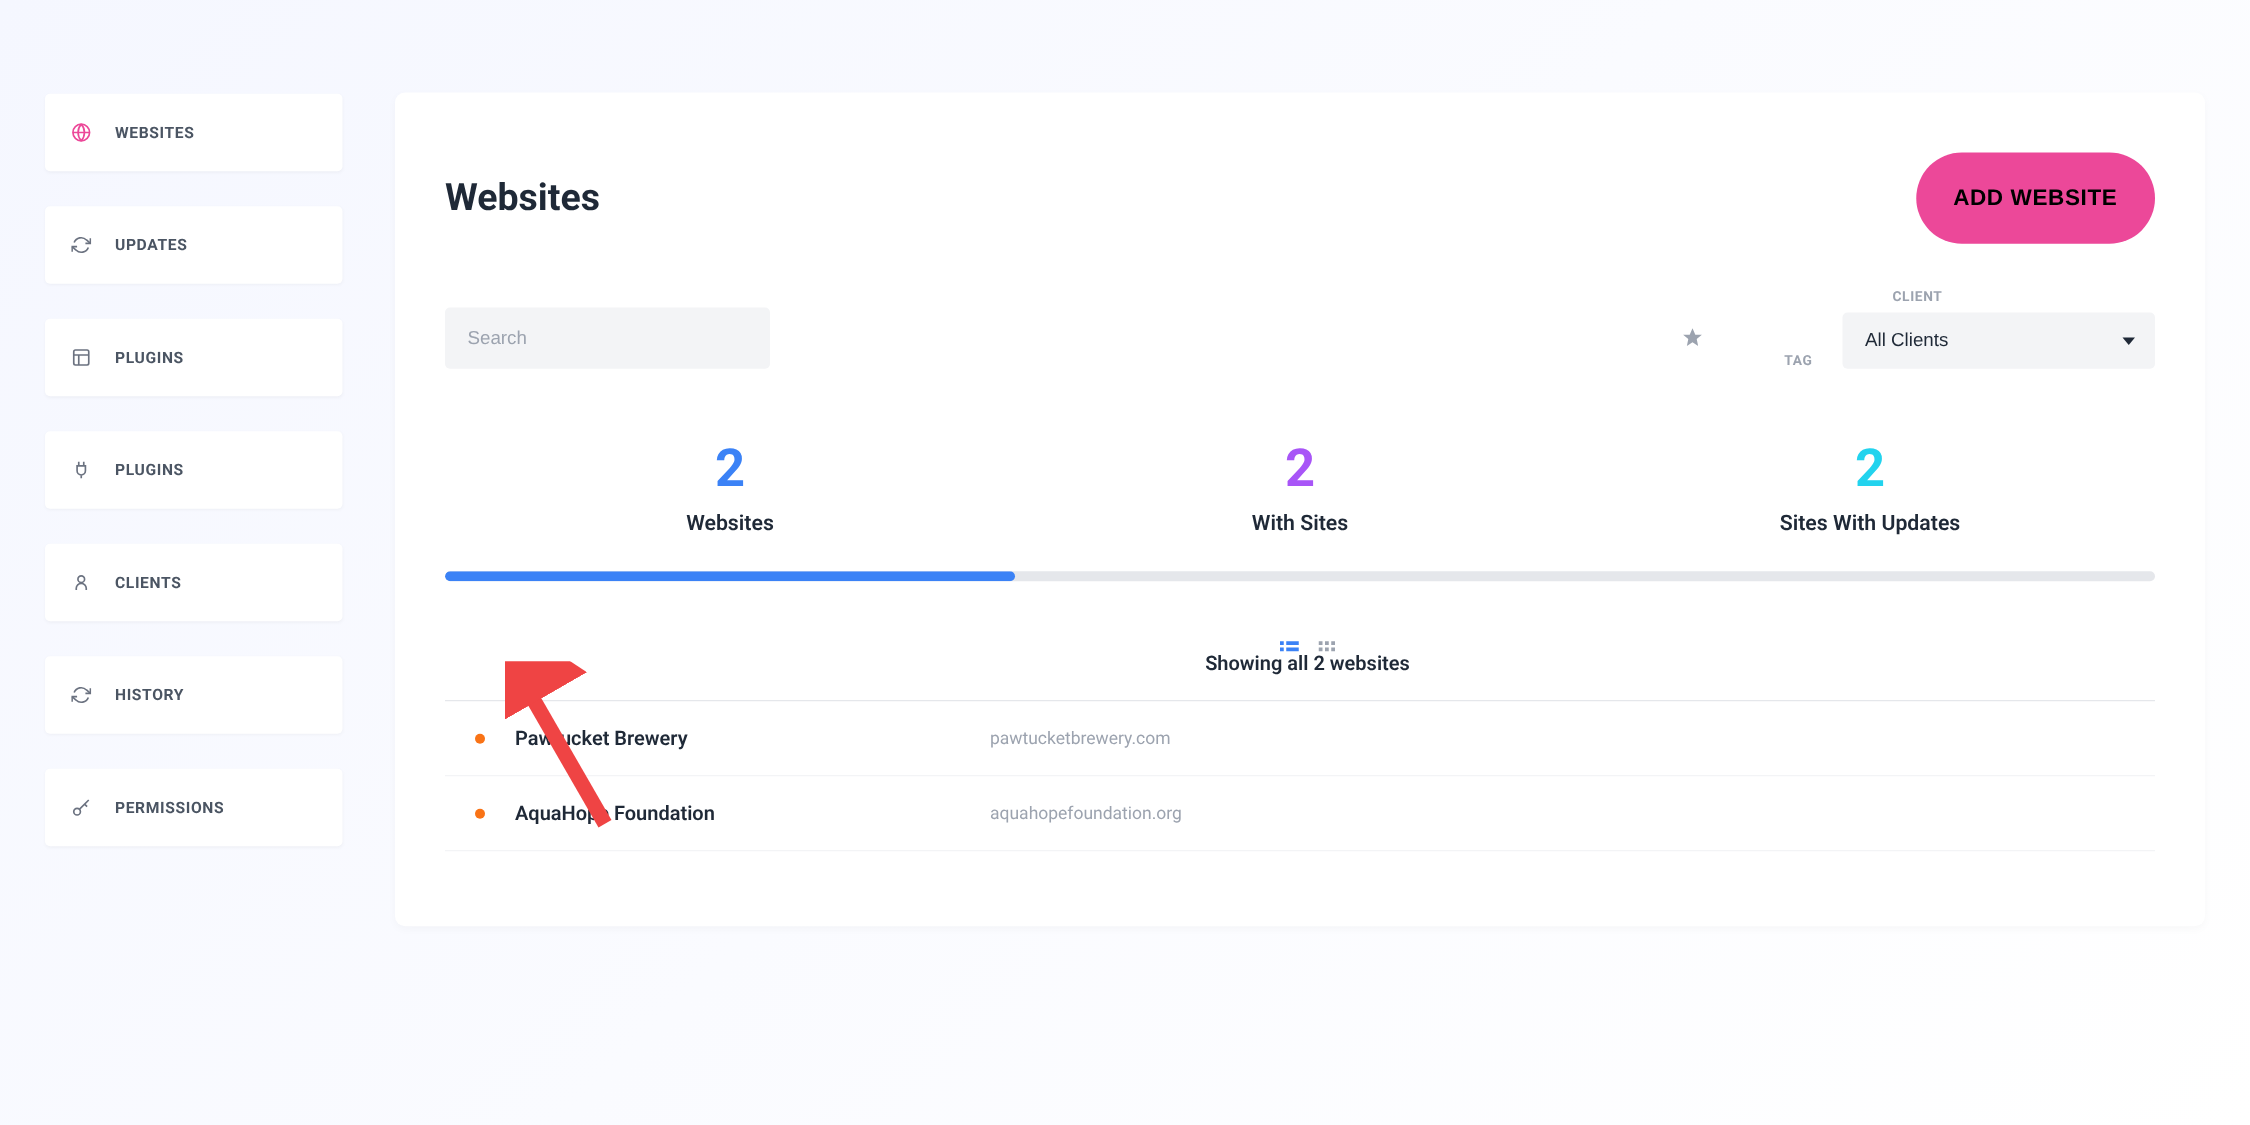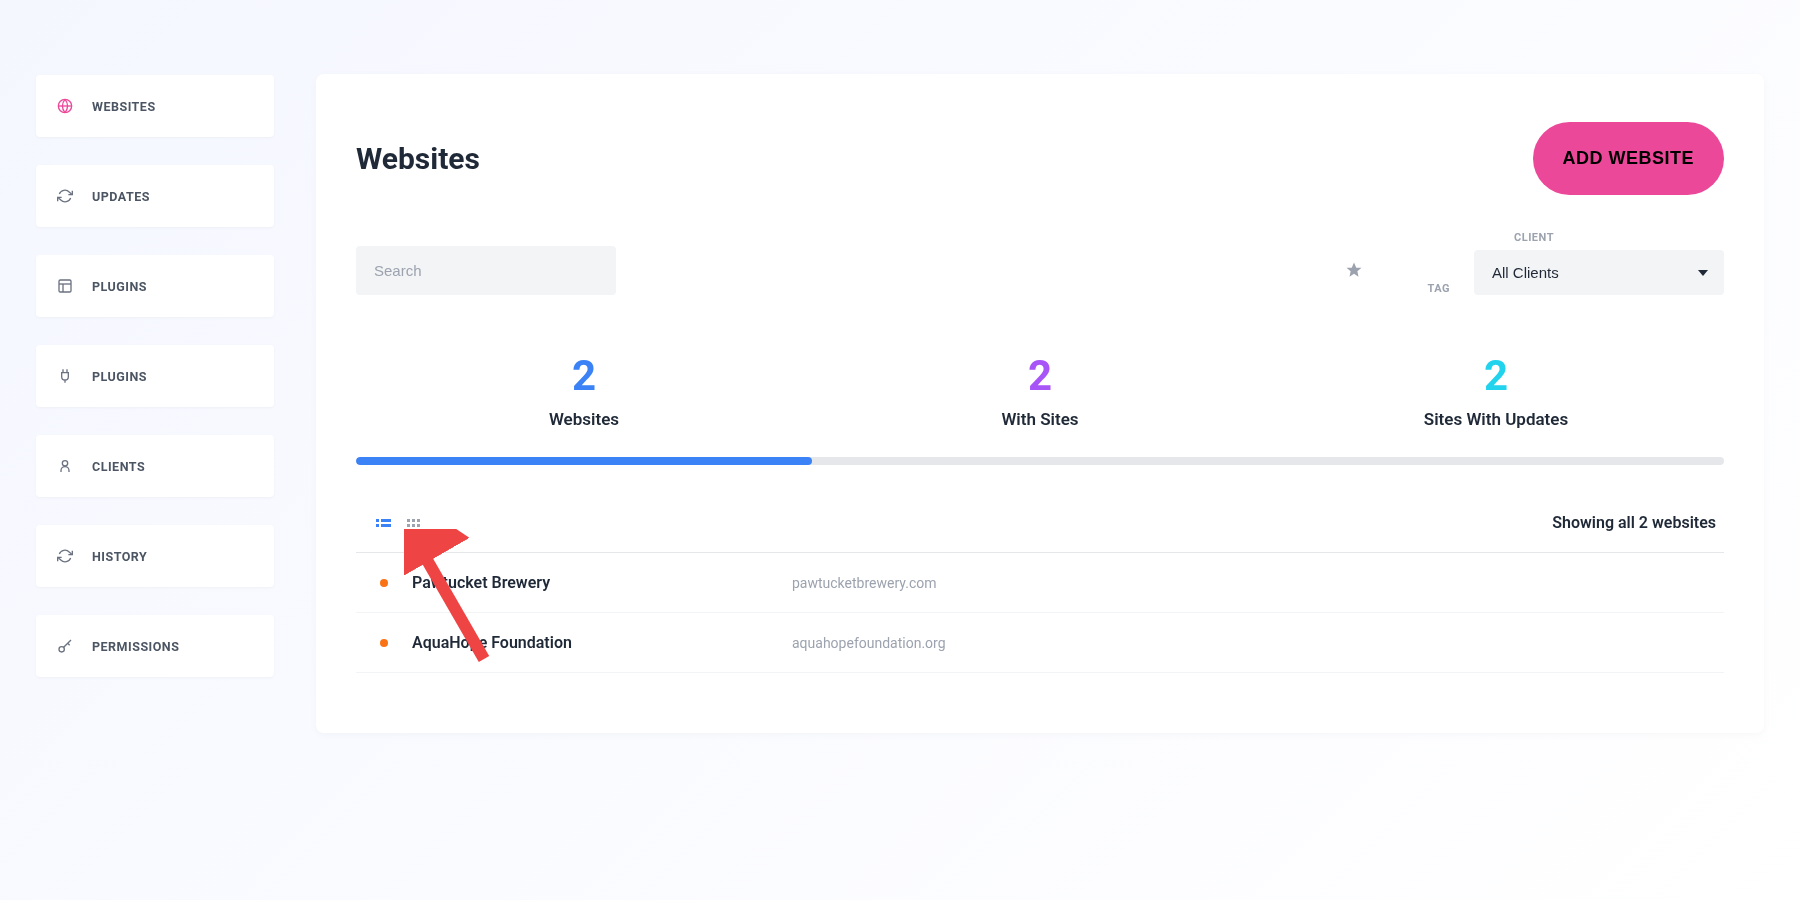--- a/index.html
+++ b/index.html
@@ -166,20 +166,21 @@
   width: 33.33%;
   background: #3b82f6;
   border-radius: 4px;
 }
 .list-header {
   display: flex;
   justify-content: space-between;
   align-items: center;
   padding: 0 8px 20px 20px;
   position: relative;
+  flex-direction: column;
 }
 .view-toggles { display: flex; gap: 16px; }
 .view-toggle { cursor: pointer; }
 .list-icon { display: flex; flex-direction: column; gap: 2px; }
 .list-icon .r { display: flex; gap: 2px; }
 .list-icon .d { width: 3px; height: 3px; background: #9ca3af; }
 .list-icon .b { width: 10px; height: 3px; background: #9ca3af; }
 .list-icon.active .d, .list-icon.active .b { background: #3b82f6; }
 .grid-icon { display: grid; grid-template-columns: repeat(3, 3px); gap: 2px; }
 .grid-icon .c { width: 3px; height: 3px; background: #9ca3af; }

